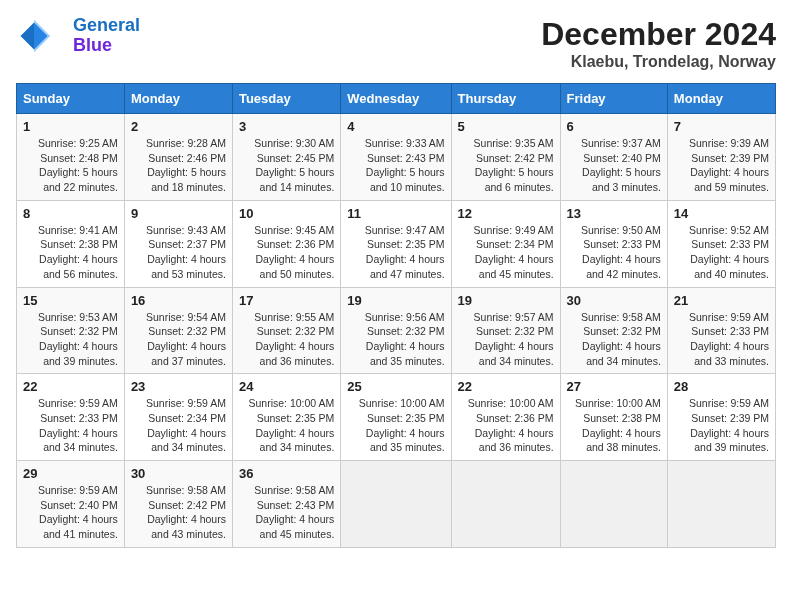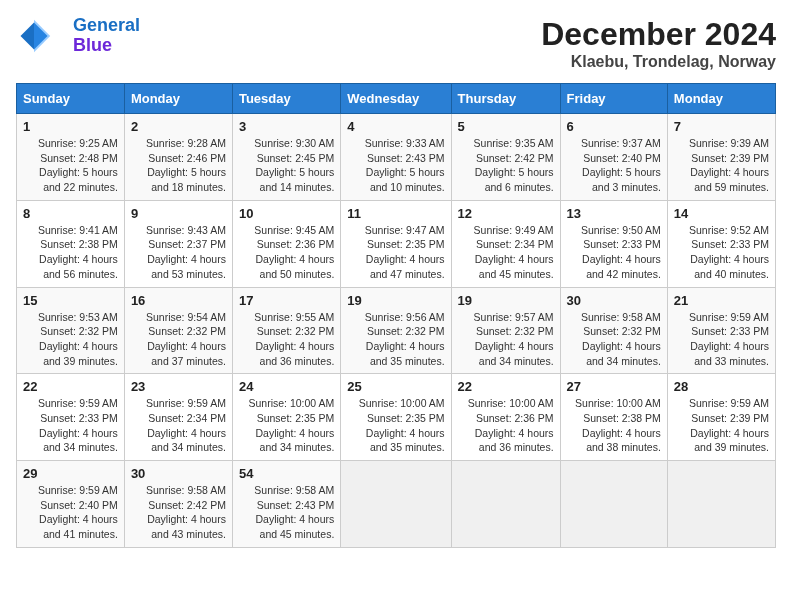--- a/index.html
+++ b/index.html
@@ -247,21 +247,21 @@
       <tr>
         <td>
           <span class="day-num">29</span>
           <div class="day-info">Sunrise: 9:59 AM<br>Sunset: 2:40 PM<br>Daylight: 4 hours and 41 minutes.</div>
         </td>
         <td>
           <span class="day-num">30</span>
           <div class="day-info">Sunrise: 9:58 AM<br>Sunset: 2:42 PM<br>Daylight: 4 hours and 43 minutes.</div>
         </td>
         <td>
-          <span class="day-num">54</span>
+          <span class="day-num">36</span>
           <div class="day-info">Sunrise: 9:58 AM<br>Sunset: 2:43 PM<br>Daylight: 4 hours and 45 minutes.</div>
         </td>
         <td class="empty"></td>
         <td class="empty"></td>
         <td class="empty"></td>
         <td class="empty"></td>
       </tr>
     </tbody>
 </table>
 

